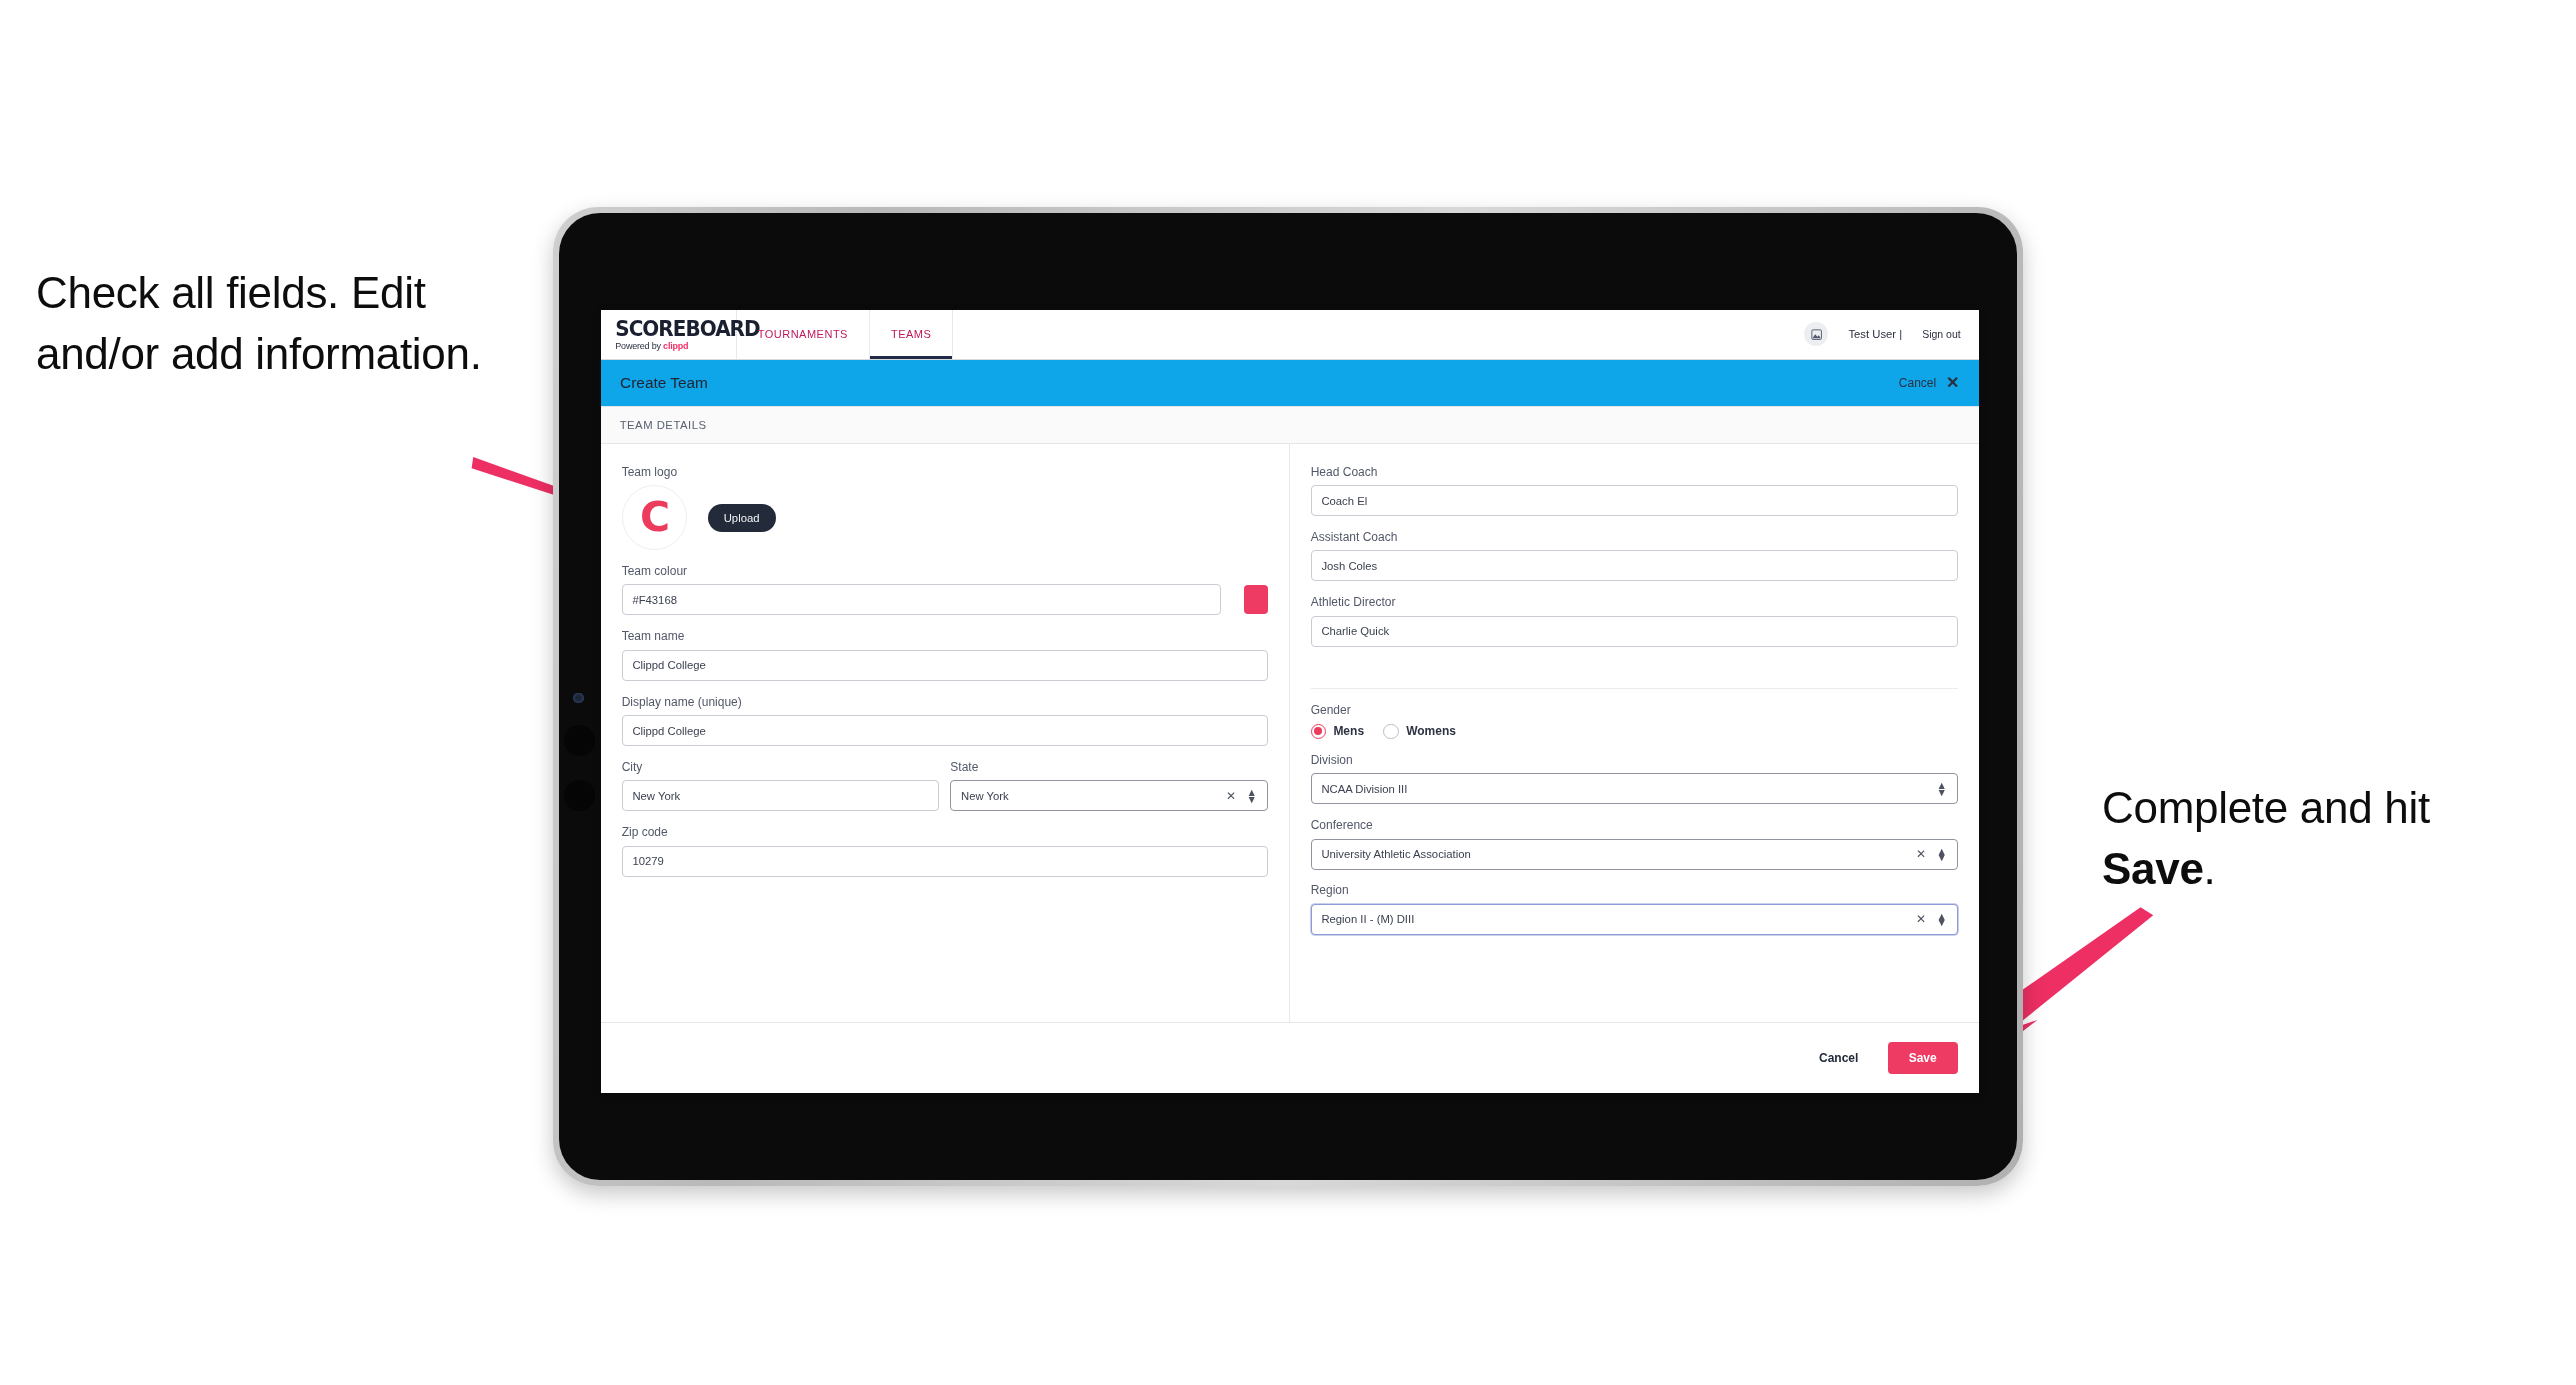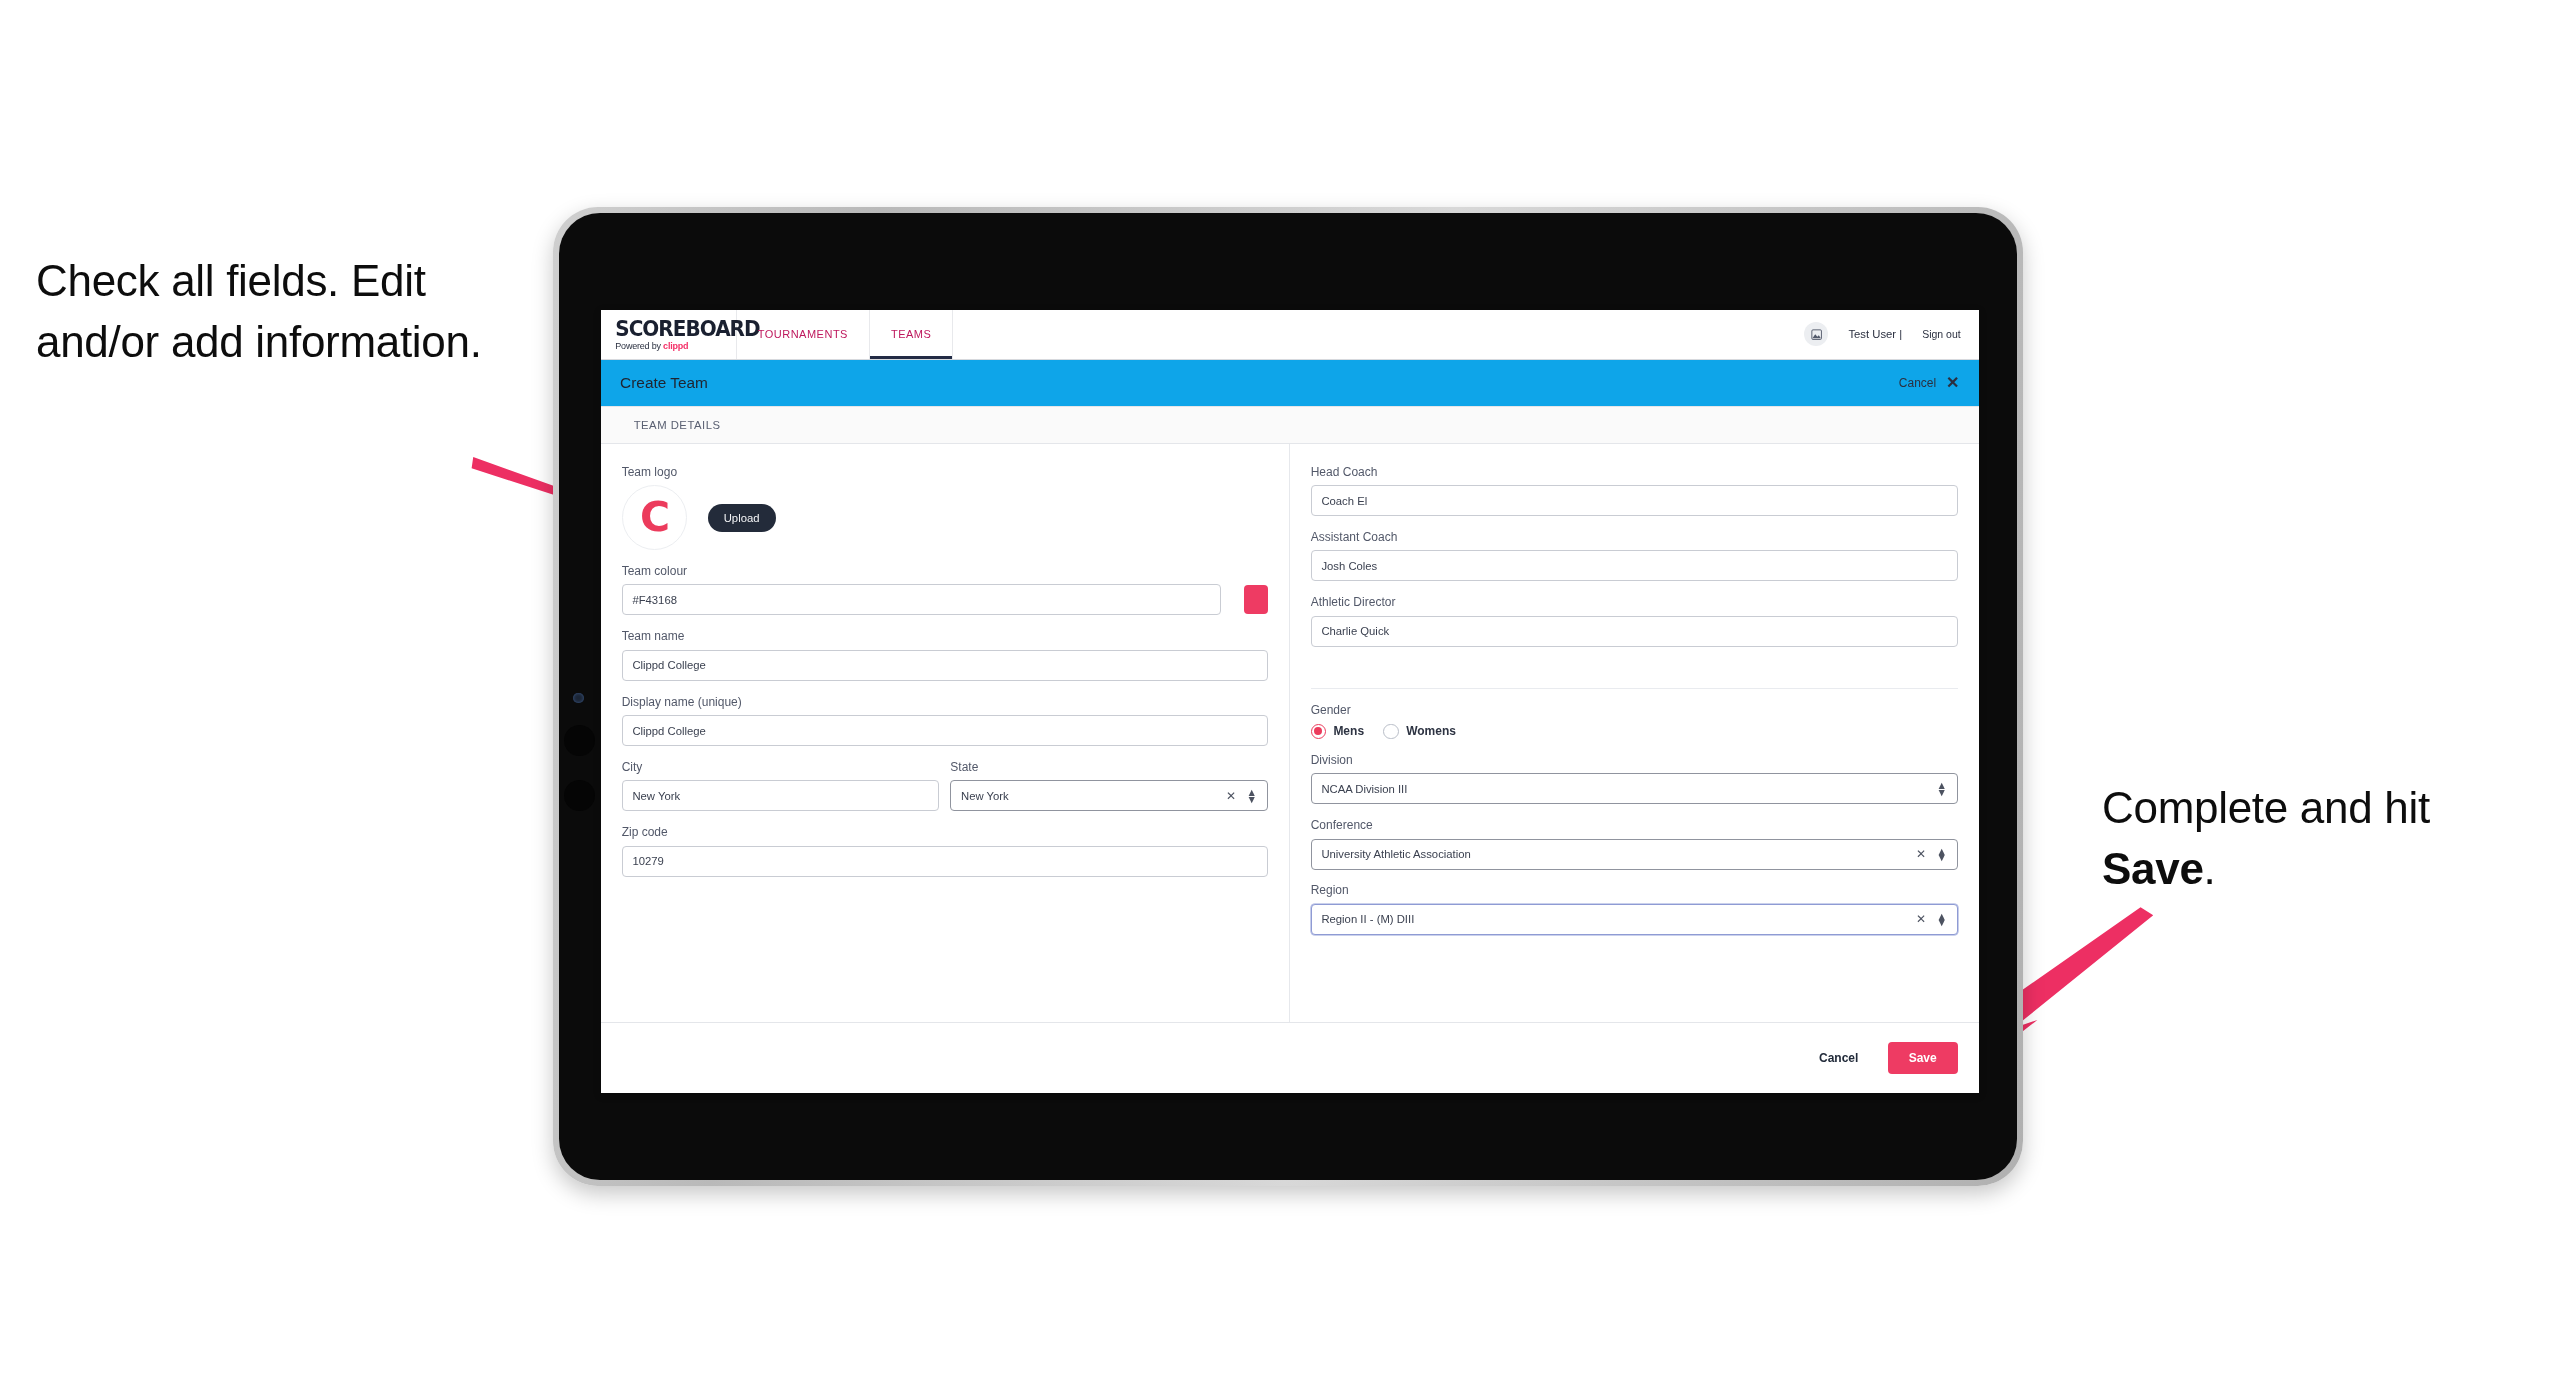--- a/index.html
+++ b/index.html
@@ -17,21 +17,21 @@
 
   
   .annotation {
     position: absolute;
     color: #0d0d0d;
     font-size: 44px;
     line-height: 1.38;
     letter-spacing: -0.3px;
     font-weight: 400;
   }
-  #ann-left { left: 36px; top: 251px; width: 502px; }
+  #ann-left { left: 36px; top: 263px; width: 502px; }
   #ann-right { left: 2102px; top: 778px; width: 438px; }
   .annotation b { font-weight: 700; }
 
   .arrow-svg { position: absolute; pointer-events: none; }
   #arrow-left  { left: 470px; top: 444px;  width: 186px; height: 89px; }
   #arrow-right { left: 1969px; top: 904px; width: 203px; height: 162px; }
 
   
   #tablet {
     position: absolute;
@@ -176,21 +176,21 @@
   #cancel-x .xmark { font-size: 16px; font-weight: 700; line-height: 1; }
 
   
   #section-bar {
     height: 36px;
     min-height: 36px;
     background: #fafafa;
     border-bottom: 0.8px solid #e4e6ea;
     display: flex;
     align-items: center;
-    padding: 0 33px;
+    padding: 0 19px;
     font-size: 11.3px;
     letter-spacing: 0.5px;
     color: #5a6072;
   }
 
   
   #form-body {
     flex: 1;
     display: flex;
     background: #fff;

